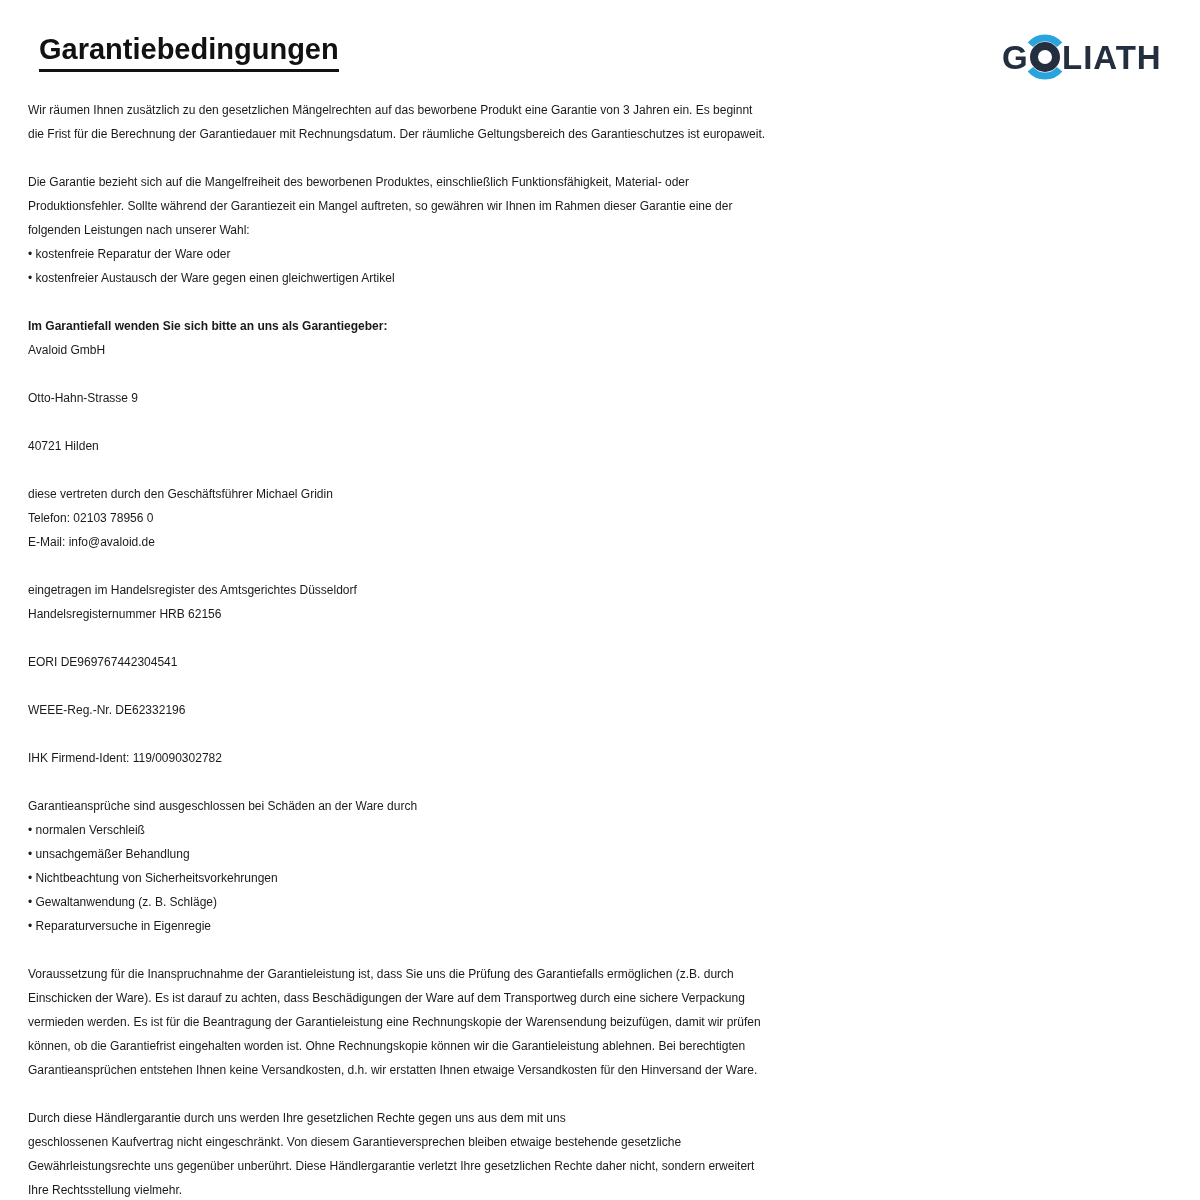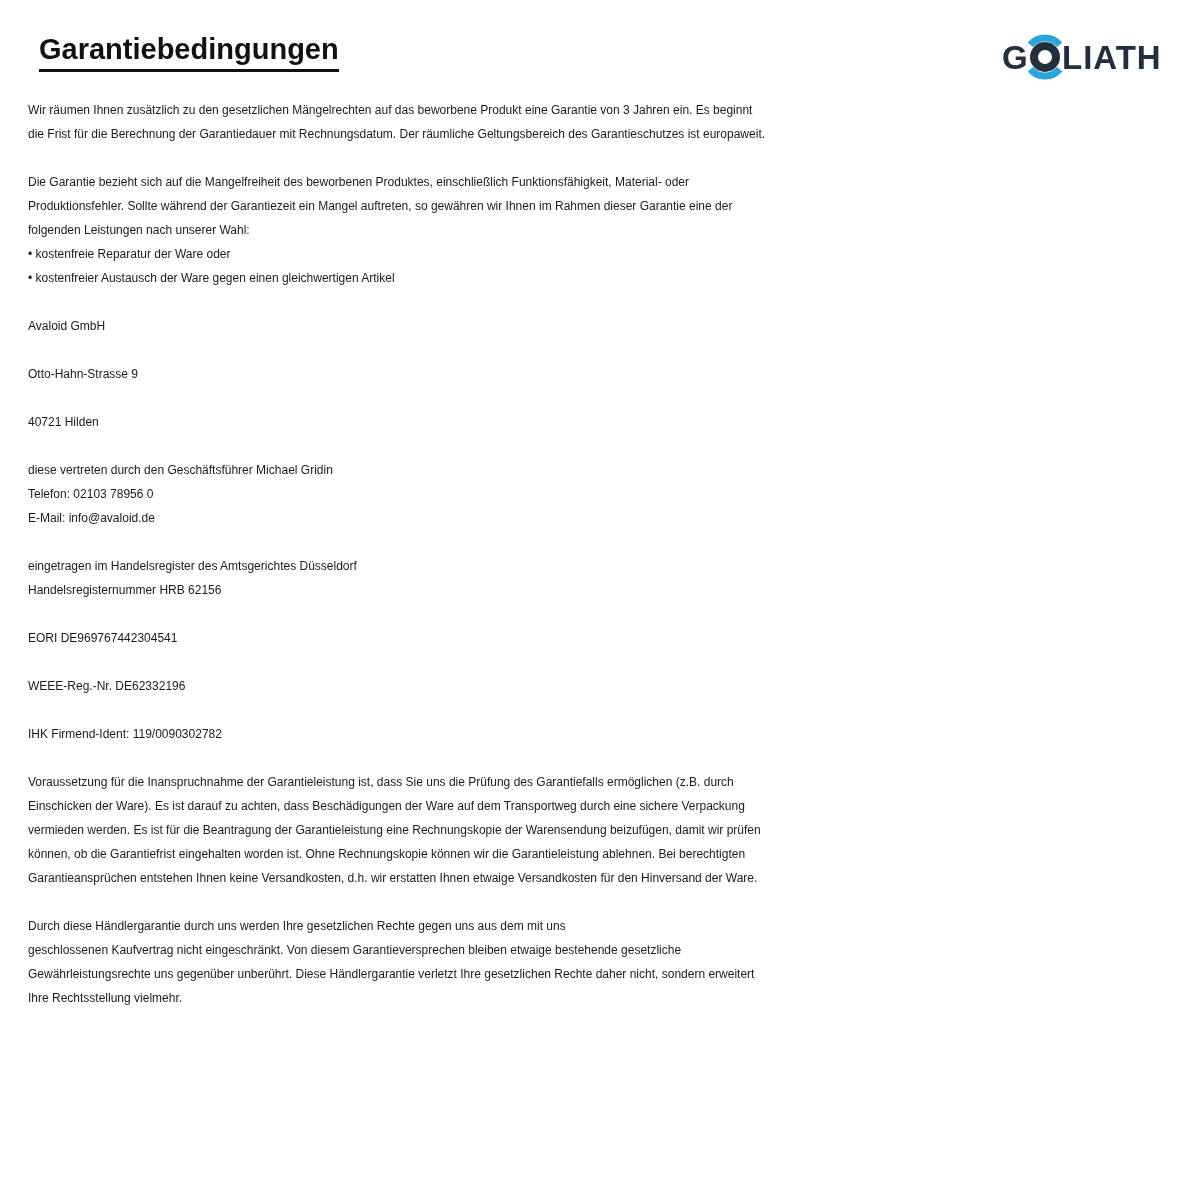--- a/index.html
+++ b/index.html
@@ -84,40 +84,47 @@
   <div class="content">
     <p>Wir räumen Ihnen zusätzlich zu den gesetzlichen Mängelrechten auf das beworbene Produkt eine Garantie von 3 Jahren ein. Es beginnt
 die Frist für die Berechnung der Garantiedauer mit Rechnungsdatum. Der räumliche Geltungsbereich des Garantieschutzes ist europaweit.</p>
 
     <p>Die Garantie bezieht sich auf die Mangelfreiheit des beworbenen Produktes, einschließlich Funktionsfähigkeit, Material- oder
 Produktionsfehler. Sollte während der Garantiezeit ein Mangel auftreten, so gewähren wir Ihnen im Rahmen dieser Garantie eine der
 folgenden Leistungen nach unserer Wahl:
 • kostenfreie Reparatur der Ware oder
 • kostenfreier Austausch der Ware gegen einen gleichwertigen Artikel</p>
 
+    <p class="heading">Im Garantiefall wenden Sie sich bitte an uns als Garantiegeber:</p>
 
     <p>Avaloid GmbH
 
 Otto-Hahn-Strasse 9
 
 40721 Hilden
 
 diese vertreten durch den Geschäftsführer Michael Gridin
 Telefon: 02103 78956 0
 E-Mail: info@avaloid.de
 
 eingetragen im Handelsregister des Amtsgerichtes Düsseldorf
 Handelsregisternummer HRB 62156
 
 EORI DE969767442304541
 
 WEEE-Reg.-Nr. DE62332196
 
 IHK Firmend-Ident: 119/0090302782</p>
 
+    <p>Garantieansprüche sind ausgeschlossen bei Schäden an der Ware durch
+• normalen Verschleiß
+• unsachgemäßer Behandlung
+• Nichtbeachtung von Sicherheitsvorkehrungen
+• Gewaltanwendung (z. B. Schläge)
+• Reparaturversuche in Eigenregie</p>
 
     <p>Voraussetzung für die Inanspruchnahme der Garantieleistung ist, dass Sie uns die Prüfung des Garantiefalls ermöglichen (z.B. durch
 Einschicken der Ware). Es ist darauf zu achten, dass Beschädigungen der Ware auf dem Transportweg durch eine sichere Verpackung
 vermieden werden. Es ist für die Beantragung der Garantieleistung eine Rechnungskopie der Warensendung beizufügen, damit wir prüfen
 können, ob die Garantiefrist eingehalten worden ist. Ohne Rechnungskopie können wir die Garantieleistung ablehnen. Bei berechtigten
 Garantieansprüchen entstehen Ihnen keine Versandkosten, d.h. wir erstatten Ihnen etwaige Versandkosten für den Hinversand der Ware.</p>
 
     <p class="last">Durch diese Händlergarantie durch uns werden Ihre gesetzlichen Rechte gegen uns aus dem mit uns
 geschlossenen Kaufvertrag nicht eingeschränkt. Von diesem Garantieversprechen bleiben etwaige bestehende gesetzliche
 Gewährleistungsrechte uns gegenüber unberührt. Diese Händlergarantie verletzt Ihre gesetzlichen Rechte daher nicht, sondern erweitert

